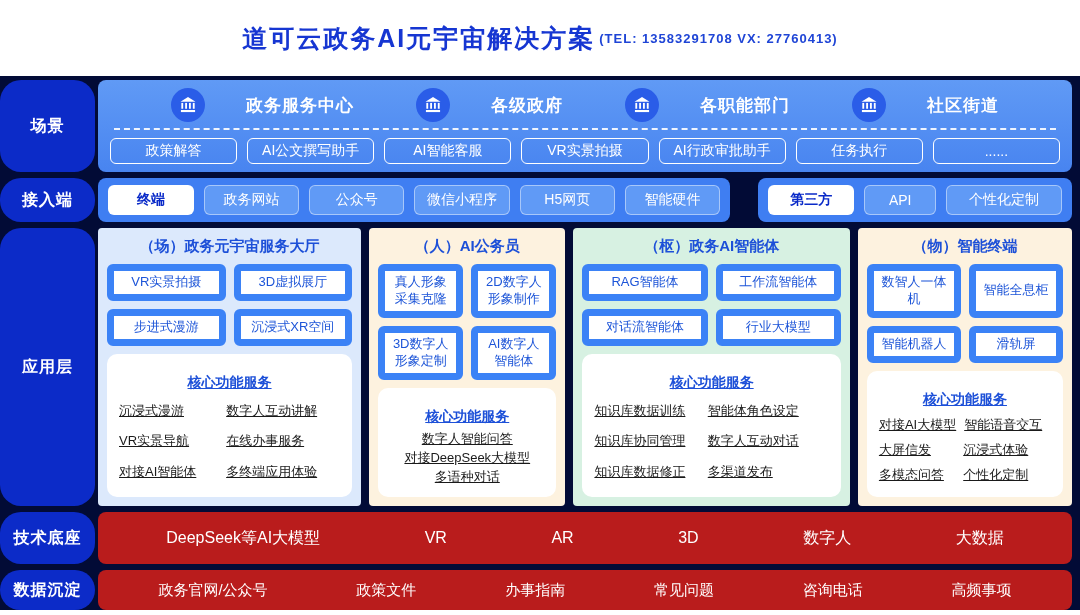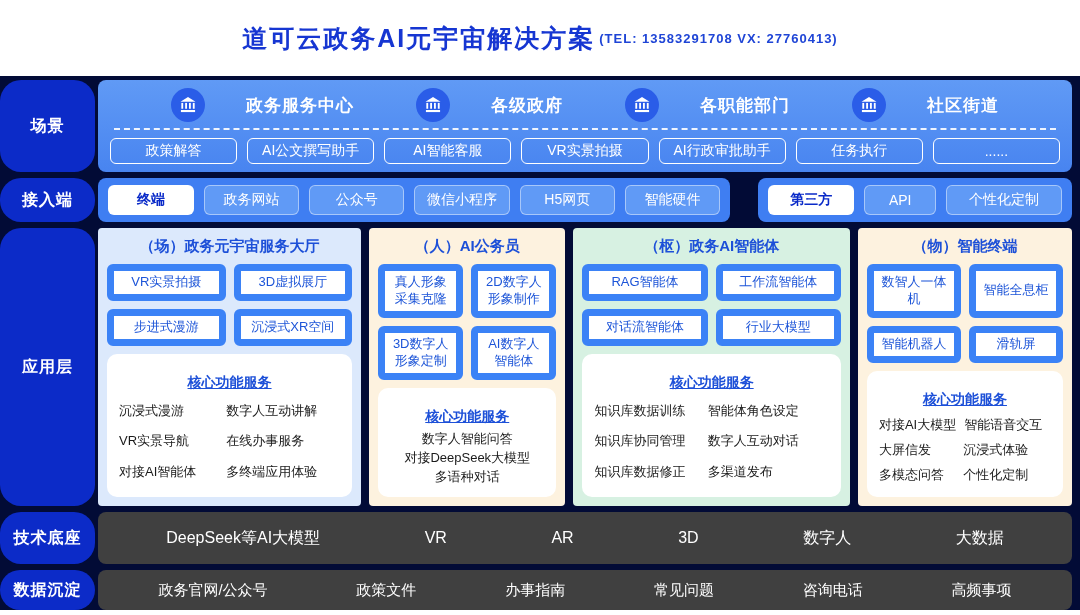--- a/index.html
+++ b/index.html
@@ -53,24 +53,24 @@
   .appcol-title { text-align:center; color:#1d50d8; font-weight:bold; font-size:15px; padding:1px 0 0; }
   .appbtns { display:grid; grid-template-columns:1fr 1fr; gap:8px; }
   .appbtn { background:#fff; border:7px solid #3b82f6; border-radius:6px; color:#1d55d8;
             font-size:13px; min-height:32px; display:flex; align-items:center; justify-content:center;
             text-align:center; white-space:pre-line; line-height:1.3; padding:3px 2px; }
   .corebox { background:#fff; border-radius:10px; padding:8px 10px 10px; flex:1; display:flex; flex-direction:column; }
   .core-title { text-align:center; color:#1d50d8; font-weight:bold; font-size:14px; text-decoration:underline; margin-bottom:4px;margin-top:12px; }
   .core-rows { flex:1; display:flex; flex-direction:column; justify-content:space-around; }
   .core-row { display:grid; grid-template-columns:1fr 1.15fr; column-gap:8px; font-size:13px; color:#1a1a1a; padding:0 2px; }
   .core-row.single { grid-template-columns:1fr; text-align:center; }
-  .core-cell { white-space:nowrap; }
-
-  
-  .strip { background:#404040; border-radius:8px; display:flex; align-items:center; justify-content:space-around; color:#fff; padding:0 16px; }
+  .core-cell { white-space:nowrap;text-decoration:underline; }
+
+  
+  .strip { background:#b91c1c; border-radius:8px; display:flex; align-items:center; justify-content:space-around; color:#fff; padding:0 16px; }
   .strip-tech { font-size:16px; }
   .strip-data { font-size:15px; }
   .strip span { white-space:nowrap; }
 </style>
 </head>
 <body>
 
 <div class="page">
 
   <div class="hdr">

